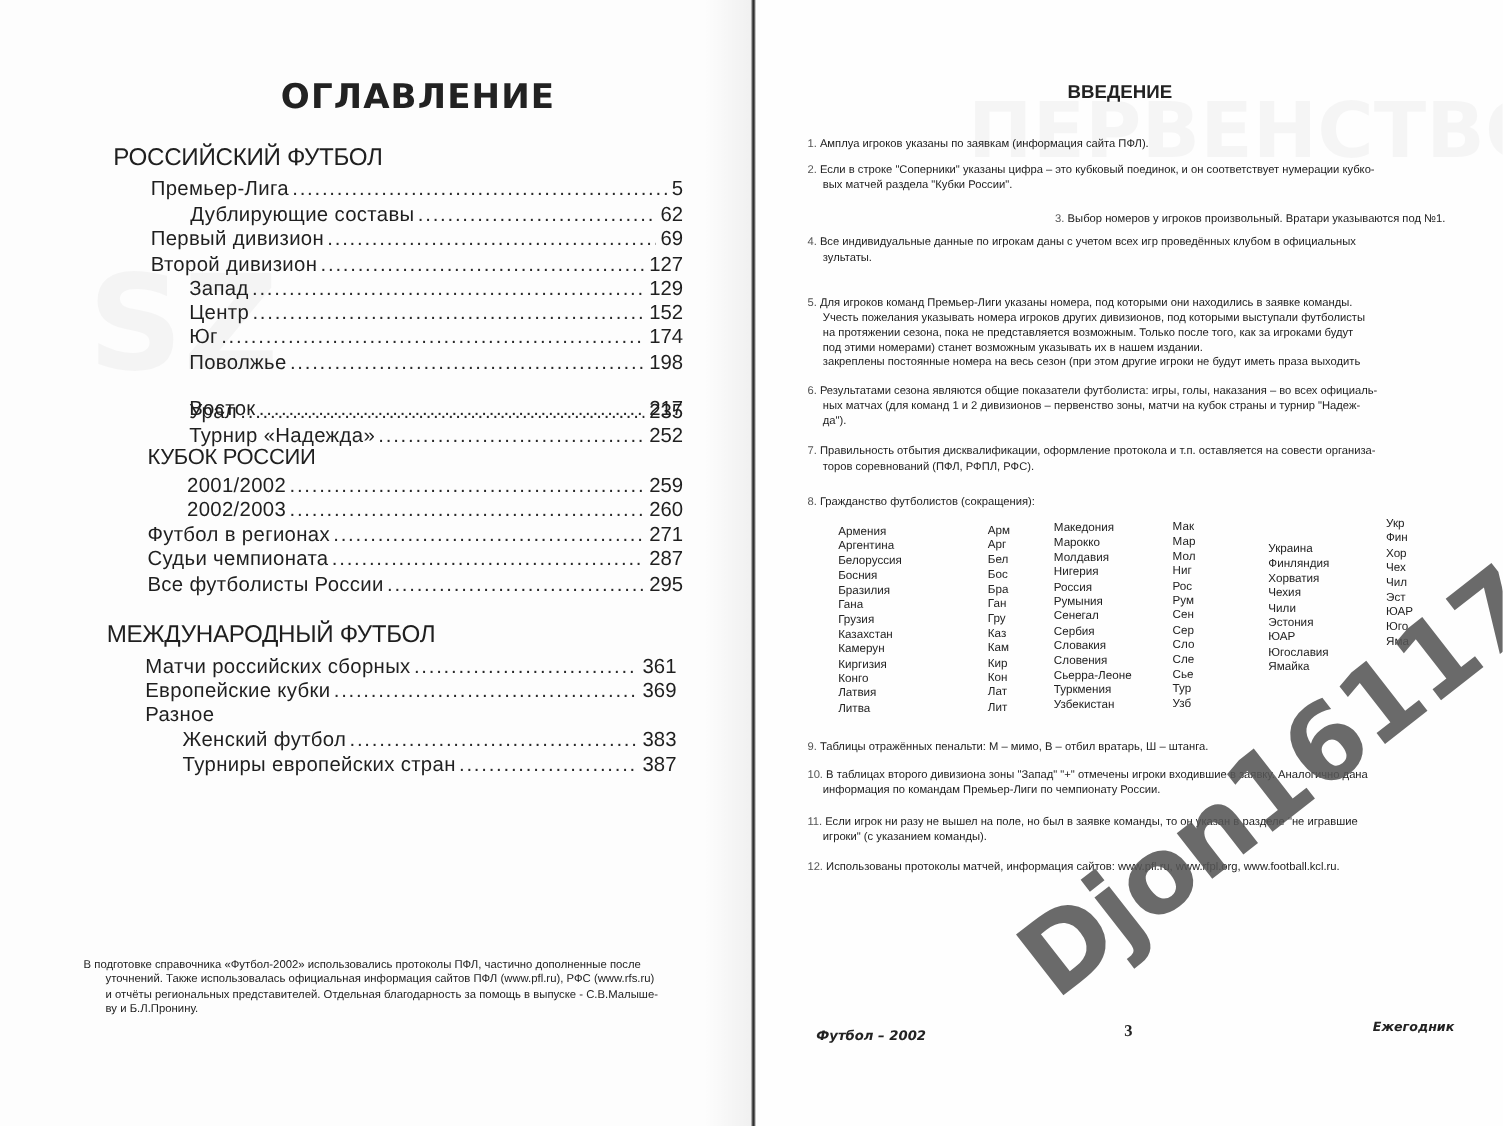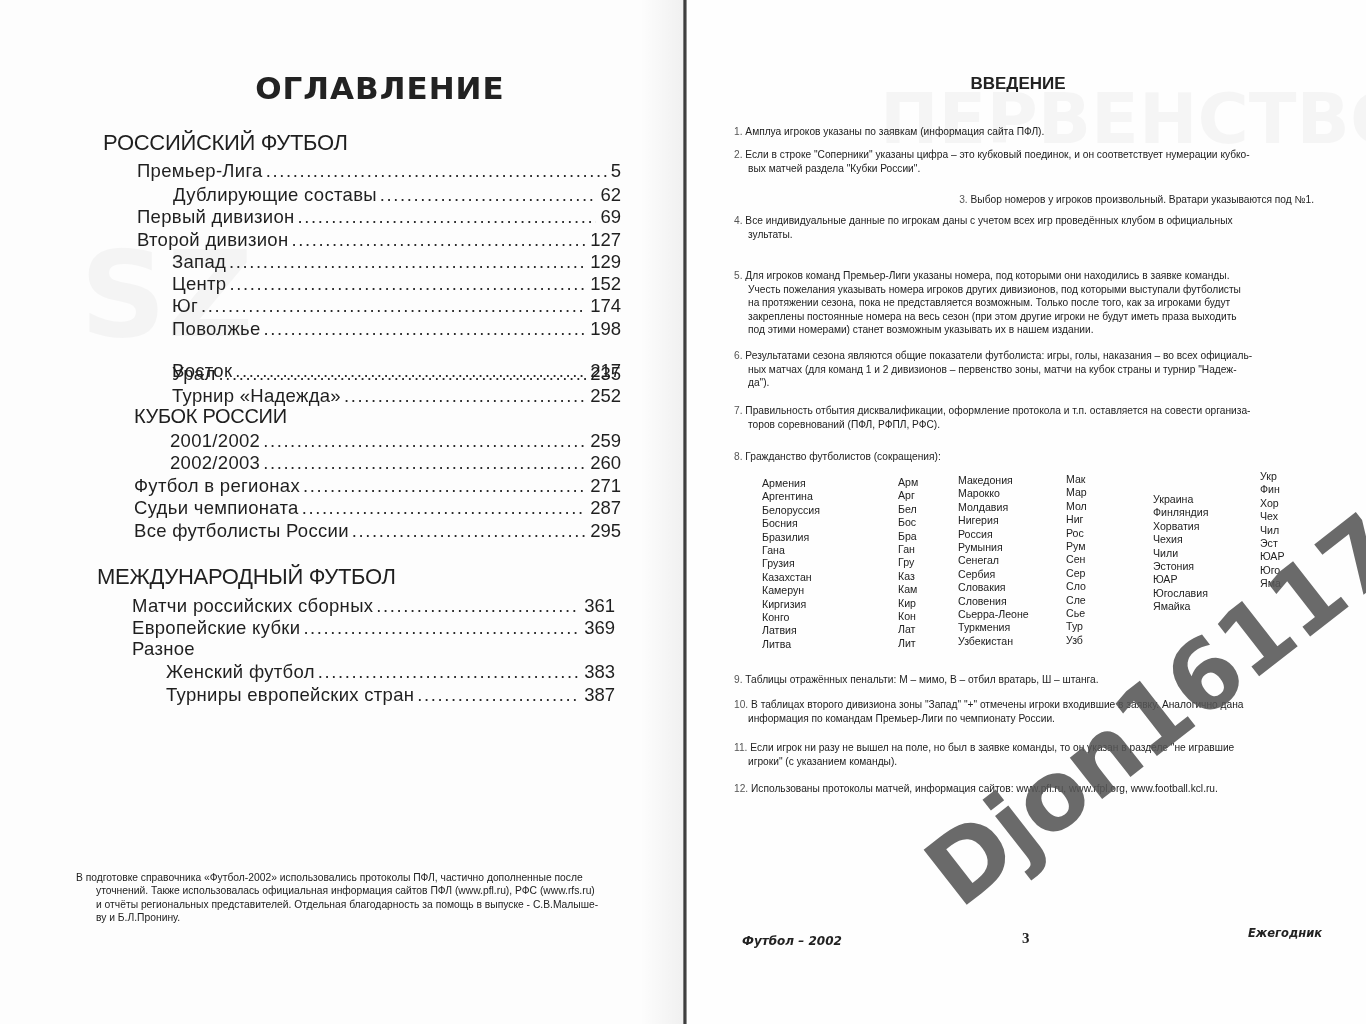--- a/index.html
+++ b/index.html
@@ -240,22 +240,22 @@
 <div class="note" style="top:214px;">
   <span class="num">4.</span>
   <span>Все индивидуальные данные по игрокам даны с учетом всех игр проведённых клубом в официальных</span>
   <span class="cont">зультаты.</span>
 </div>
 <div class="note" style="top:269px;">
   <span class="num">5.</span>
   <span>Для игроков команд Премьер-Лиги указаны номера, под которыми они находились в заявке команды.</span>
   <span class="cont">Учесть пожелания указывать номера игроков других дивизионов, под которыми выступали футболисты</span>
   <span class="cont">на протяжении сезона, пока не представляется возможным. Только после того, как за игроками будут</span>
+  <span class="cont">под этими номерами) станет возможным указывать их в нашем издании.</span>
   <span class="cont">закреплены постоянные номера на весь сезон (при этом другие игроки не будут иметь праза выходить</span>
-  <span class="cont">под этими номерами) станет возможным указывать их в нашем издании.</span>
 </div>
 <div class="note" style="top:349px;">
   <span class="num">6.</span>
   <span>Результатами сезона являются общие показатели футболиста: игры, голы, наказания – во всех официаль-</span>
   <span class="cont">ных матчах (для команд 1 и 2 дивизионов – первенство зоны, матчи на кубок страны и турнир "Надеж-</span>
   <span class="cont">да").</span>
 </div>
 <div class="note" style="top:404px;">
   <span class="num">7.</span>
   <span>Правильность отбытия дисквалификации, оформление протокола и т.п. оставляется на совести организа-</span>

